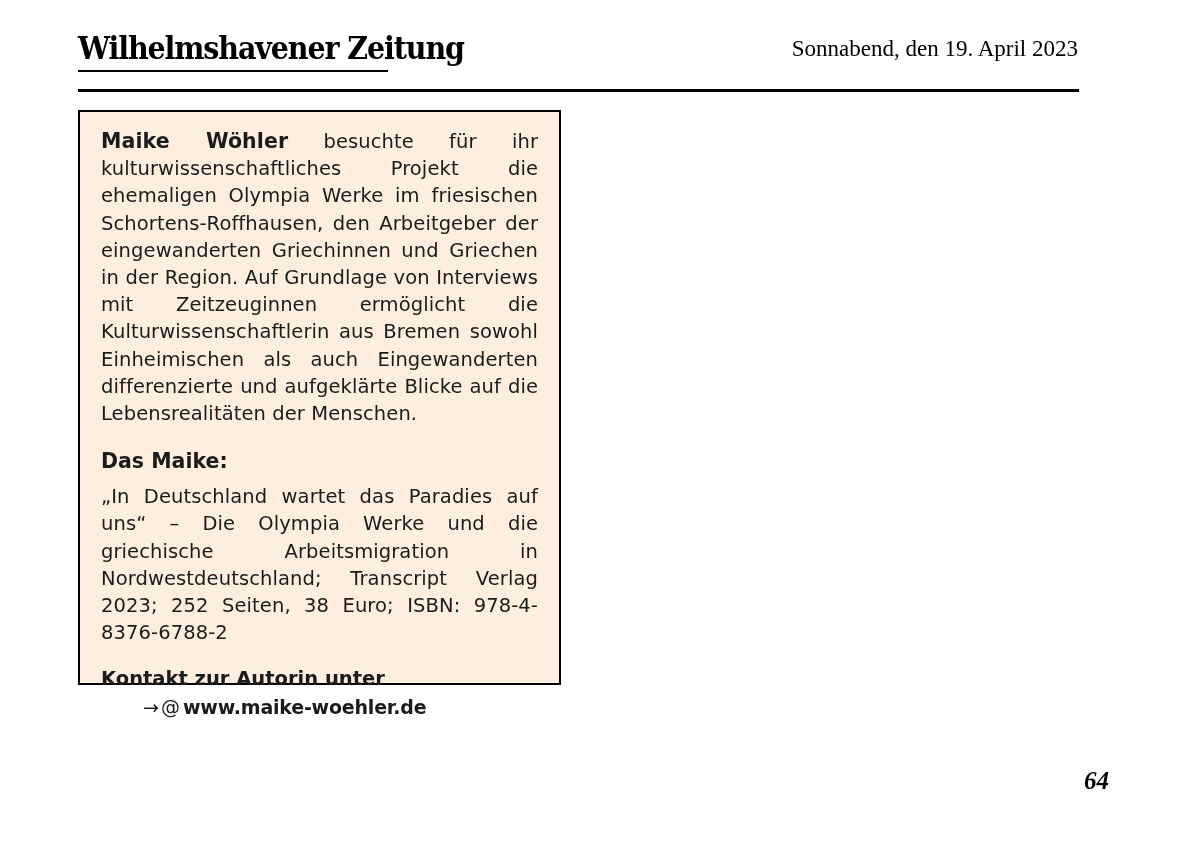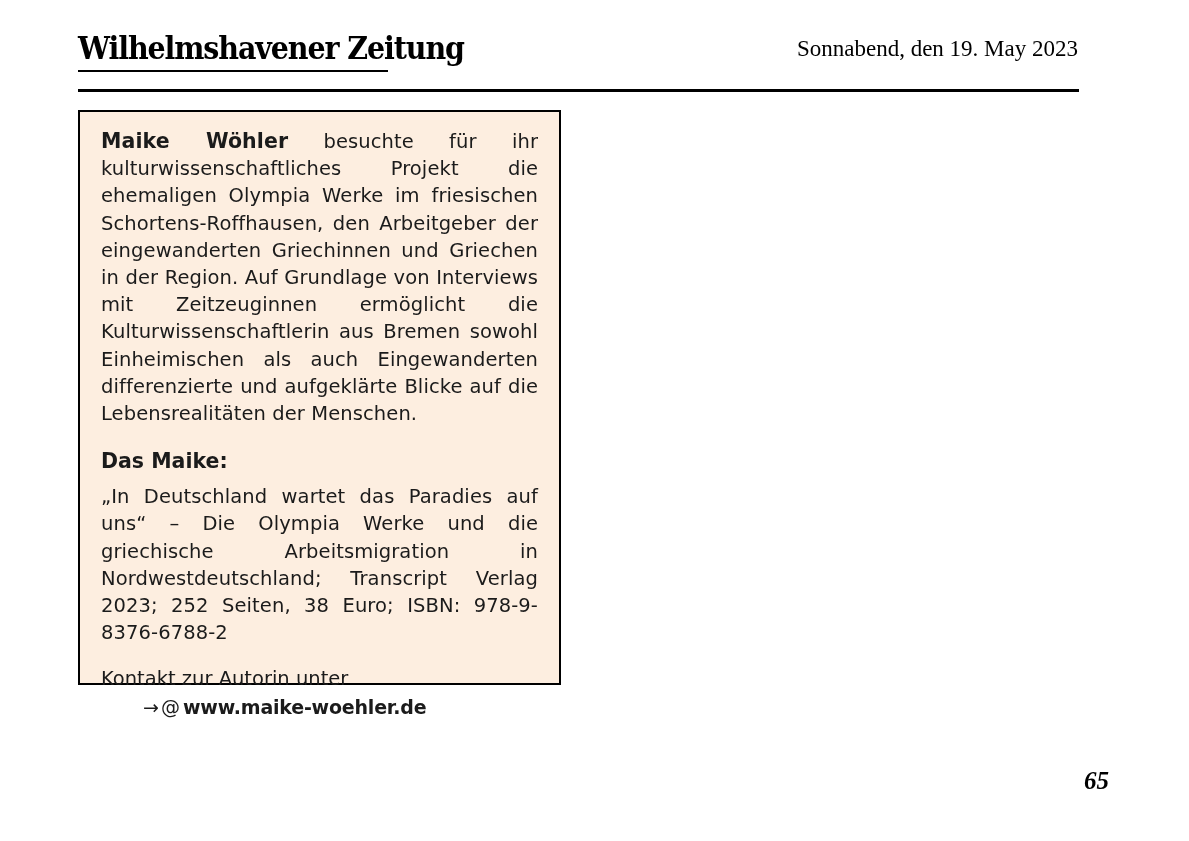--- a/index.html
+++ b/index.html
@@ -100,20 +100,21 @@
   }
   .para.book {
     margin-top: 0;
   }
   .contact {
     font-family: "DejaVu Sans", sans-serif;
     font-size: 19.5px;
     line-height: 27px;
     color: #1b1b1b;
     margin: 19px 0 0 0;
+    font-weight: bold;
   }
   .url-line {
     margin-top: 4px;
     padding-left: 42px;
     font-family: "DejaVu Sans", sans-serif;
     font-size: 19.5px;
     color: #1b1b1b;
     white-space: nowrap;
   }
   .url-arrow {
@@ -141,34 +142,34 @@
   }
 </style>
 </head>
 <body>
 
 <div class="page">
 
   <div class="masthead">
     <div class="masthead-title">Wilhelmshavener Zeitung</div>
     <div class="masthead-underline-1"></div>
-    <div class="masthead-date">Sonnabend, den 19. May 2023</div>
+    <div class="masthead-date">Sonnabend, den 19. April 2023</div>
   </div>
 
   <div class="header-rule"></div>
 
   <div class="infobox">
     <p class="para"><span class="lead">Maike Wöhler</span><span> besuchte für ihr kulturwissenschaftliches Projekt die ehemaligen Olympia Werke im friesischen Schortens-Roffhausen, den Arbeitgeber der eingewanderten Griechinnen und Griechen in der Region. Auf Grundlage von Interviews mit Zeitzeuginnen ermöglicht die Kulturwissenschaftlerin aus Bremen sowohl Einheimischen als auch Eingewanderten differenzierte und aufgeklärte Blicke auf die Lebensrealitäten der Menschen.</span></p>
 
     <div class="subhead">Das Maike:</div>
 
-    <p class="para book">„In Deutschland wartet das Paradies auf uns“ – Die Olympia Werke und die griechische Arbeitsmigration in Nordwestdeutschland; Transcript Verlag 2023; 252 Seiten, 38 Euro; ISBN: 978-9-8376-6788-2</p>
+    <p class="para book">„In Deutschland wartet das Paradies auf uns“ – Die Olympia Werke und die griechische Arbeitsmigration in Nordwestdeutschland; Transcript Verlag 2023; 252 Seiten, 38 Euro; ISBN: 978-4-8376-6788-2</p>
 
     <p class="contact">Kontakt zur Autorin unter</p>
 
     <div class="url-line">
       <span class="url-arrow">→</span><span class="url-at">@</span><span class="url-text">www.maike-woehler.de</span>
     </div>
   </div>
 
-  <div class="pagenum">65</div>
+  <div class="pagenum">64</div>
 
 </div>
 
 </body></html>

